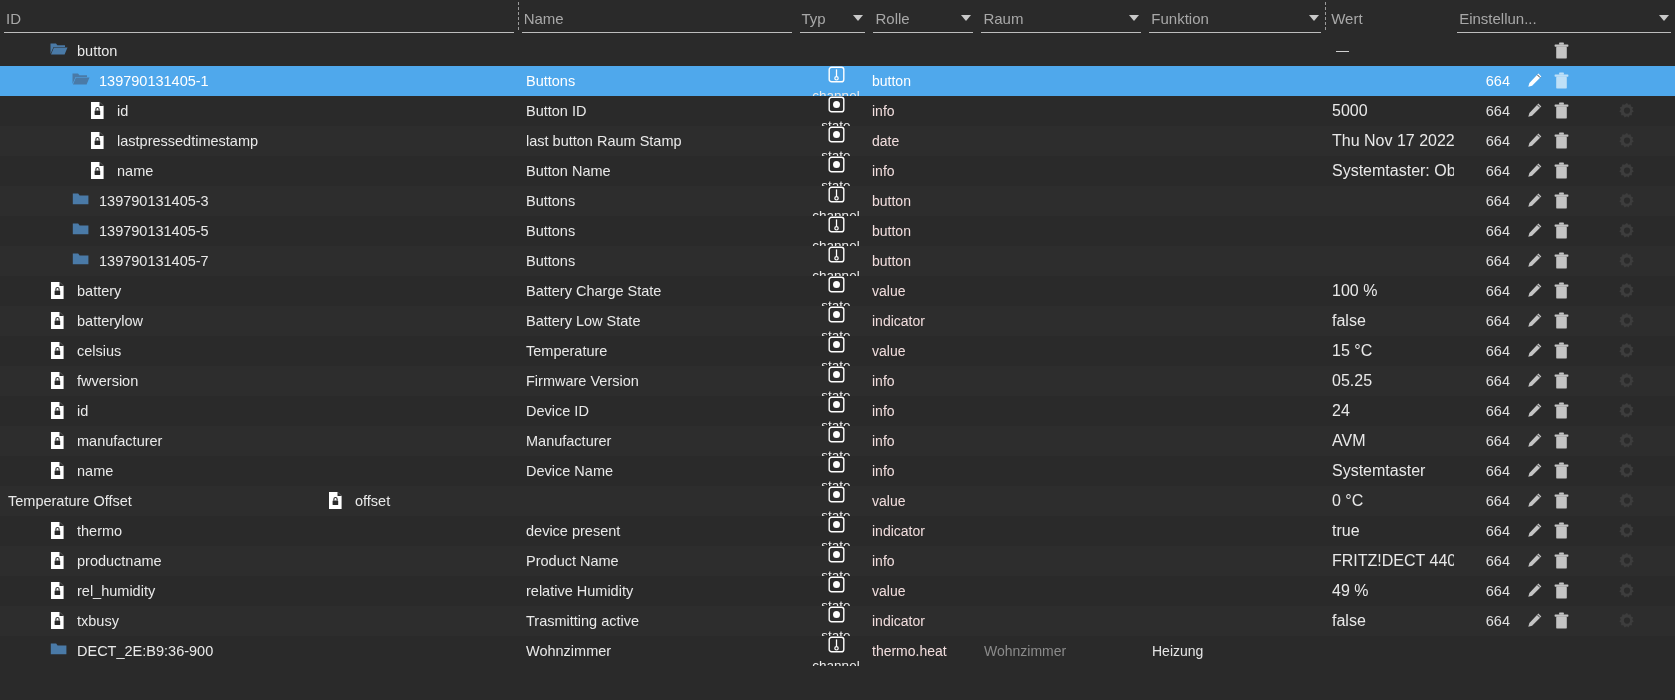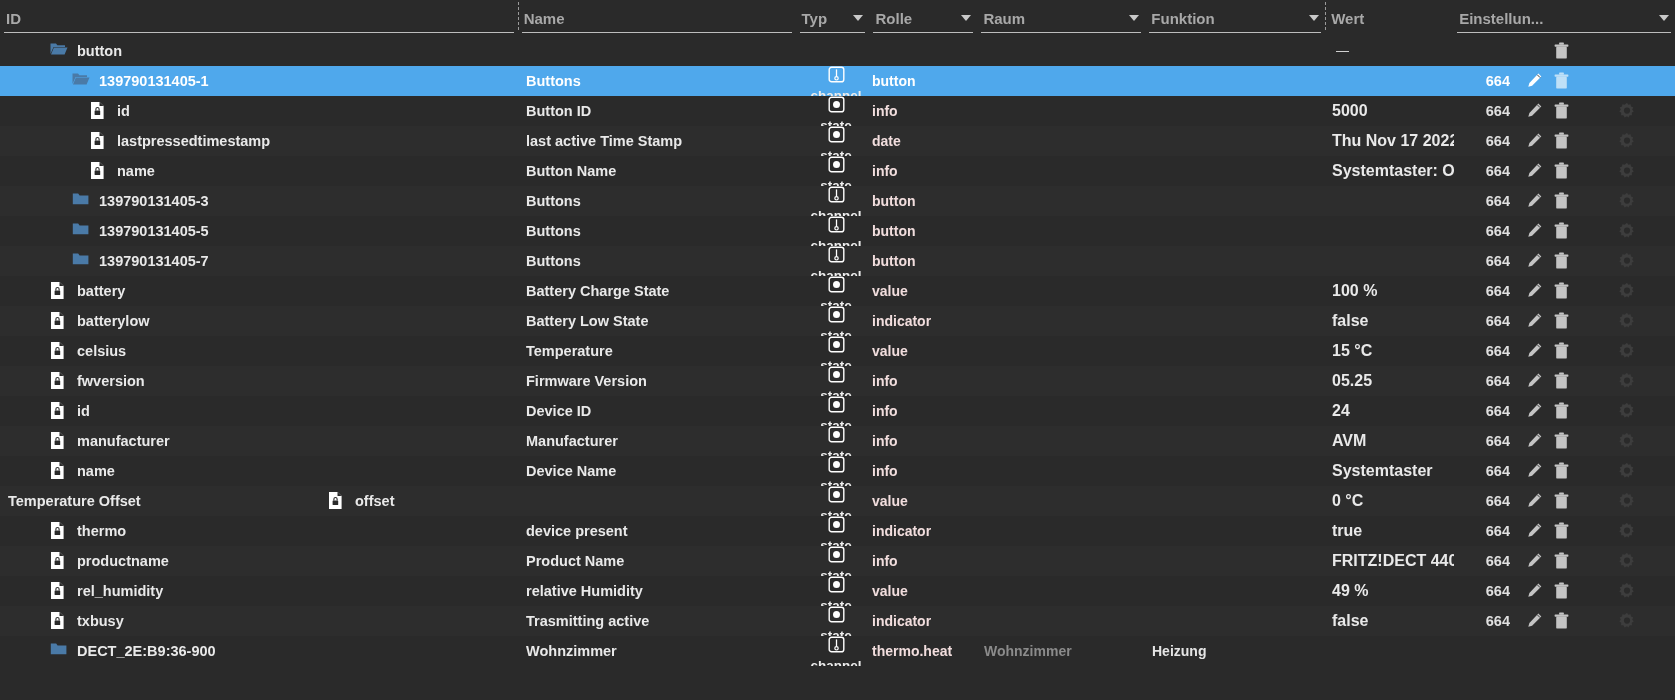--- a/index.html
+++ b/index.html
@@ -10,21 +10,20 @@
     background: #2a2a2a;
     font-family: "Liberation Sans", sans-serif;
     overflow: hidden;
   }
   .app {
     position: relative;
     width: 1675px;
     height: 532px;
     background: #2a2a2a;
     color: #e8e8e8;
-    font-weight: bold;
   }
 
   
   .header {
     position: relative;
     height: 36px;
     background: #2a2a2a;
     display: flex;
     align-items: flex-end;
   }
@@ -354,21 +353,21 @@
             <svg width="15" height="19" viewBox="0 0 15 19">
     <path d="M1 1 L9.5 1 L13.6 5.1 L13.6 18 L1 18 Z" fill="#ffffff"></path>
     <path d="M9.5 1 L13.6 5.1 L9.5 5.1 Z" fill="#2a2a2a"></path>
     <rect x="4.6" y="9.4" width="5.6" height="4.6" rx="0.6" fill="#2a2a2a"></rect>
     <path d="M5.9 9.4 L5.9 8.1 a1.6 1.6 0 0 1 3.2 0 L9.1 9.4" fill="none" stroke="#2a2a2a" stroke-width="1.1"></path>
   </svg>
           </span>
           <span>lastpressedtimestamp</span>
         </div>
         <div class="cell cell-name c-name">
-          <span>last active Time Stamp</span>
+          <span>last button Raum Stamp</span>
         </div>
         <div class="cell cell-typ c-typ">
           <span class="typicon">
             <svg width="17" height="17" viewBox="0 0 17 17">
     <rect x="1.2" y="1.2" width="14.6" height="14.6" rx="2.4" fill="none" stroke="#ffffff" stroke-width="1.4"></rect>
     <circle cx="8.5" cy="8.5" r="3.5" fill="#ffffff"></circle>
   </svg>
           </span>
           <span class="typ-label">state</span>
         </div>

